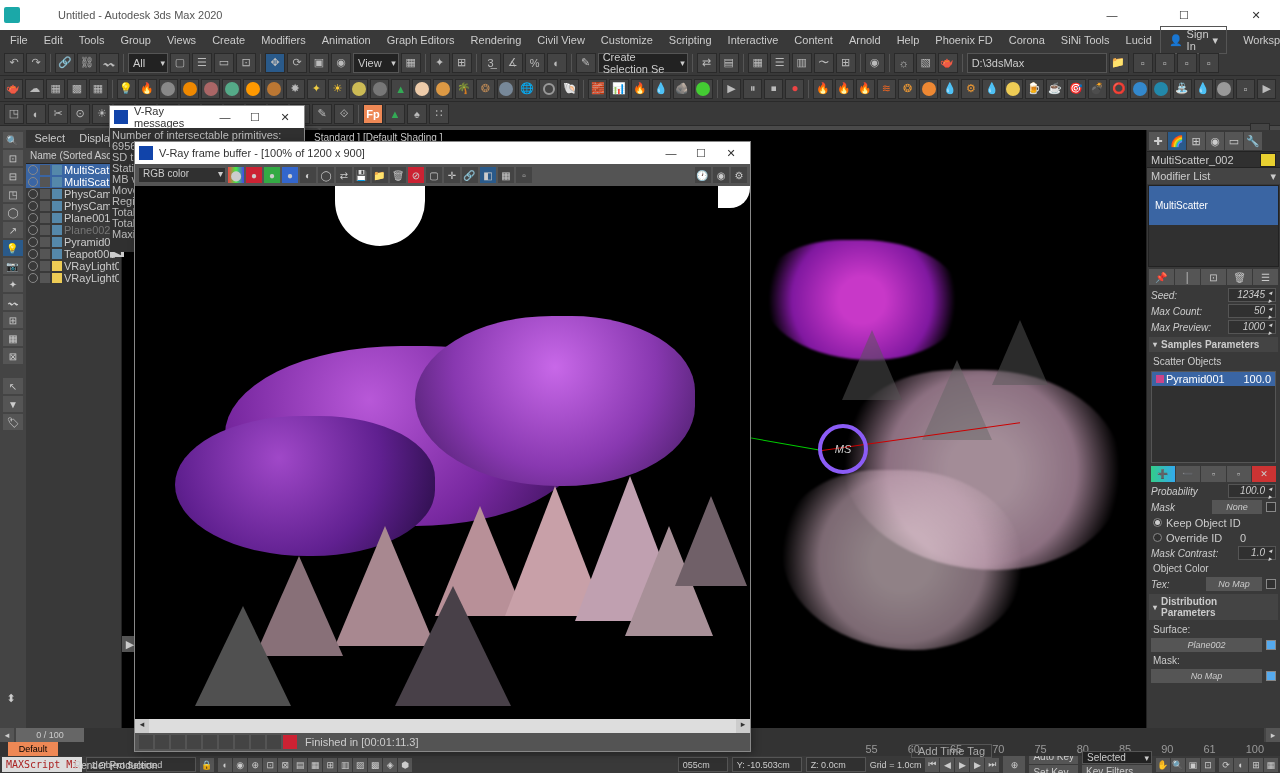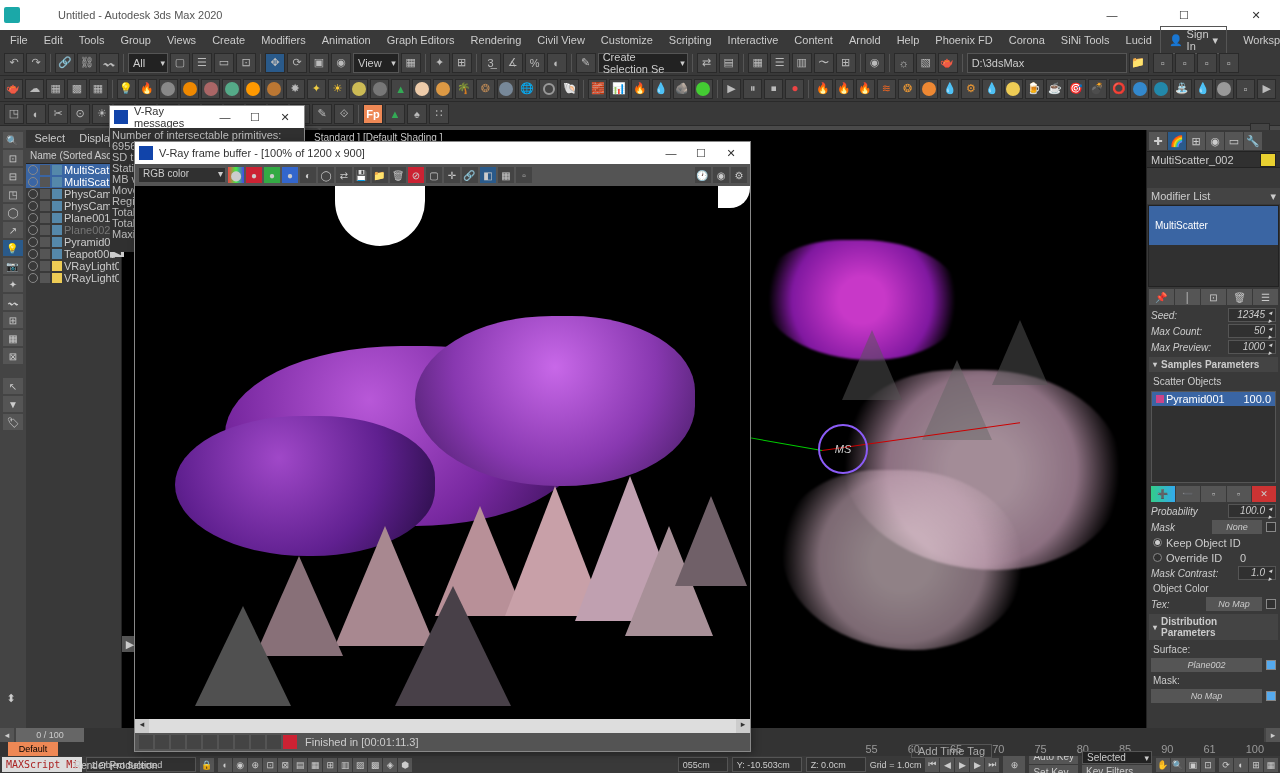--- a/index.html
+++ b/index.html
@@ -34,27 +34,27 @@
 .se-row.sel { background:#3a65a3; color:#fff;}
 .se-eye { width:10px; height:10px; border:1px solid #888; border-radius:50%;}
 .se-ice { width:10px; height:10px; background:#555;}
 .se-geo { width:10px; height:10px; background:#58a;}
 .se-name { flex:1; overflow:hidden; white-space:nowrap;}
 .viewport { flex:1; background:#000; position:relative; }
 .viewport-label { position:absolute; top:2px; left:2px; font-size:10px; color:#ccc; z-index:1;}
 .viewport-scene { position:absolute; inset:0; }
 .pyramid { position:absolute; width:0; height:0; border-style:solid; opacity:0.5;}
 .scatter-cloud { position:absolute; border-radius:40% 50% 45% 55%; filter:blur(1px);}
-.ms-gizmo { position:absolute; width:50px; height:50px; border:2px solid #8b5cf6; border-radius:50%; display:flex; align-items:center; justify-content:center; color:#ccc; font-style:italic; font-size:14px; font-family:serif;}
+.ms-gizmo { position:absolute; width:50px; height:50px; border:4px solid #8b5cf6; border-radius:50%; display:flex; align-items:center; justify-content:center; color:#ccc; font-style:italic; font-size:14px; font-family:serif;}
 .axis-line { position:absolute; height:1px; transform-origin:left center;}
 .right-panel { width:134px; background:#393939; border-left:1px solid #222; display:flex; flex-direction:column; overflow:hidden; }
 .cmd-icons { height:22px; display:flex; gap:1px; padding:2px; background:#393939; border-bottom:1px solid #222;}
 .cmd-icons .ci { width:18px; height:18px; background:#555; font-size:11px; display:flex; align-items:center; justify-content:center;}
 .obj-name { height:16px; background:#303030; padding:2px 4px; font-size:10px; border-bottom:1px solid #222; display:flex; align-items:center; position:relative;}
-.mod-head { height:16px; background:#444; padding:2px 4px; font-size:10px; display:flex; justify-content:space-between; align-items:center;margin-top:20px;}
+.mod-head { height:16px; background:#444; padding:2px 4px; font-size:10px; display:flex; justify-content:space-between; align-items:center;}
 .mod-list { height:82px; background:#303030; border:1px solid #222; margin:1px;}
 .mod-item { padding:14px 6px; background:#3a65a3; color:#fff; font-size:10px;}
 .mod-btns { height:18px; display:flex; gap:1px; padding:1px 2px;}
 .mod-btns .mb { flex:1; background:#555; font-size:10px; display:flex; align-items:center; justify-content:center;}
 .rollout-scroll { flex:1; overflow-y:auto; overflow-x:hidden; padding:1px 2px;}
 .rollout-scroll::-webkit-scrollbar{width:10px;} .rollout-scroll::-webkit-scrollbar-track{background:#333;} .rollout-scroll::-webkit-scrollbar-thumb{background:#666;}
 .param-row { display:flex; align-items:center; height:16px; padding:0 2px; gap:4px;font-style:italic;}
 .param-row .plabel { flex:1; font-size:10px; color:#ccc;}
 .param-row .pspinner { width:48px; height:14px; background:#303030; border:1px solid #555; font-size:10px; text-align:right; padding:0 10px 0 2px; position:relative;}
 .param-row .pspinner:after { content:"◂▸"; position:absolute; right:1px; top:0; font-size:7px; writing-mode:vertical-lr;}
@@ -194,21 +194,21 @@
   <div class="tbtn">▥</div>
   <div class="tbtn">〜</div>
   <div class="tbtn">⊞</div>
   <div class="tsep"></div>
   <div class="tbtn">◉</div>
   <div class="tsep"></div>
   <div class="tbtn">☼</div>
   <div class="tbtn">▧</div>
   <div class="tbtn">🫖</div>
   <div class="tsep"></div>
-  <div class="ttxt" style="width:160px">D:\3dsMax</div>
+  <div class="ttxt" style="width:140px">D:\3dsMax</div>
   <div class="tbtn">📁</div>
   <div class="spacer"></div>
   <div class="tbtn">▫</div>
   <div class="tbtn">▫</div>
   <div class="tbtn">▫</div>
   <div class="tbtn">▫</div>
 </div>
 
 <div class="toolbar-row">
   <div class="tbtn">🫖</div>

